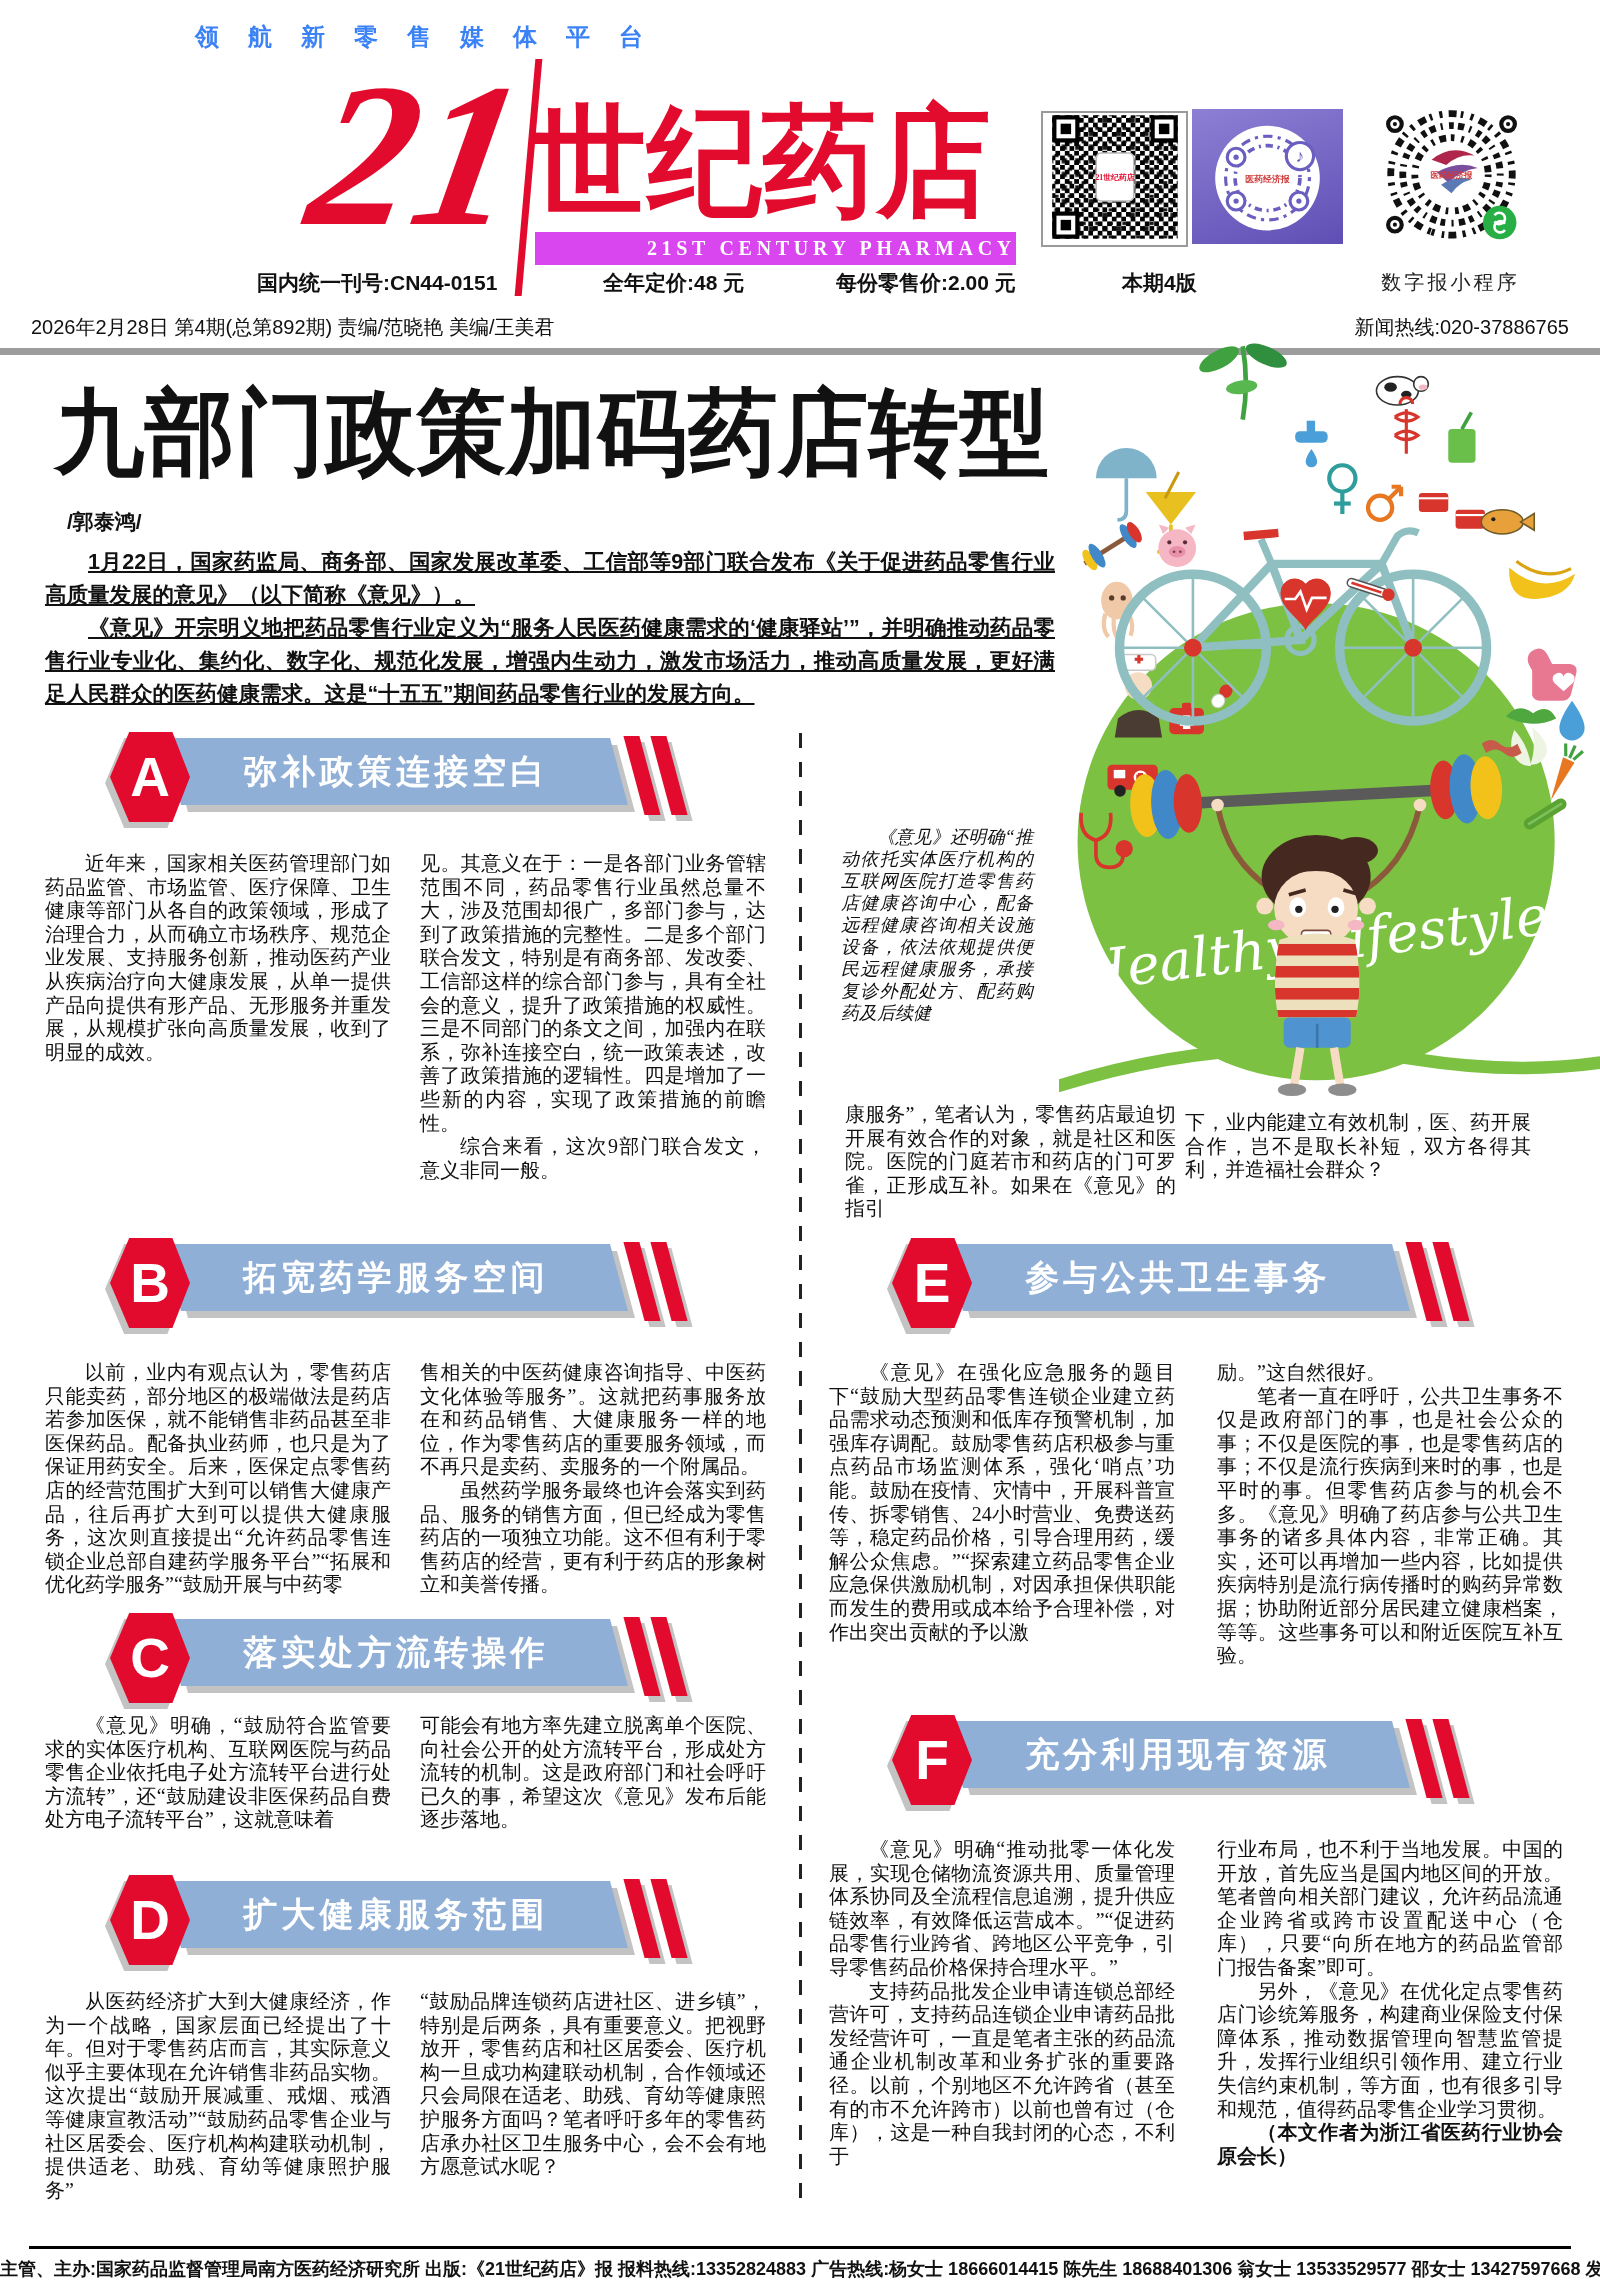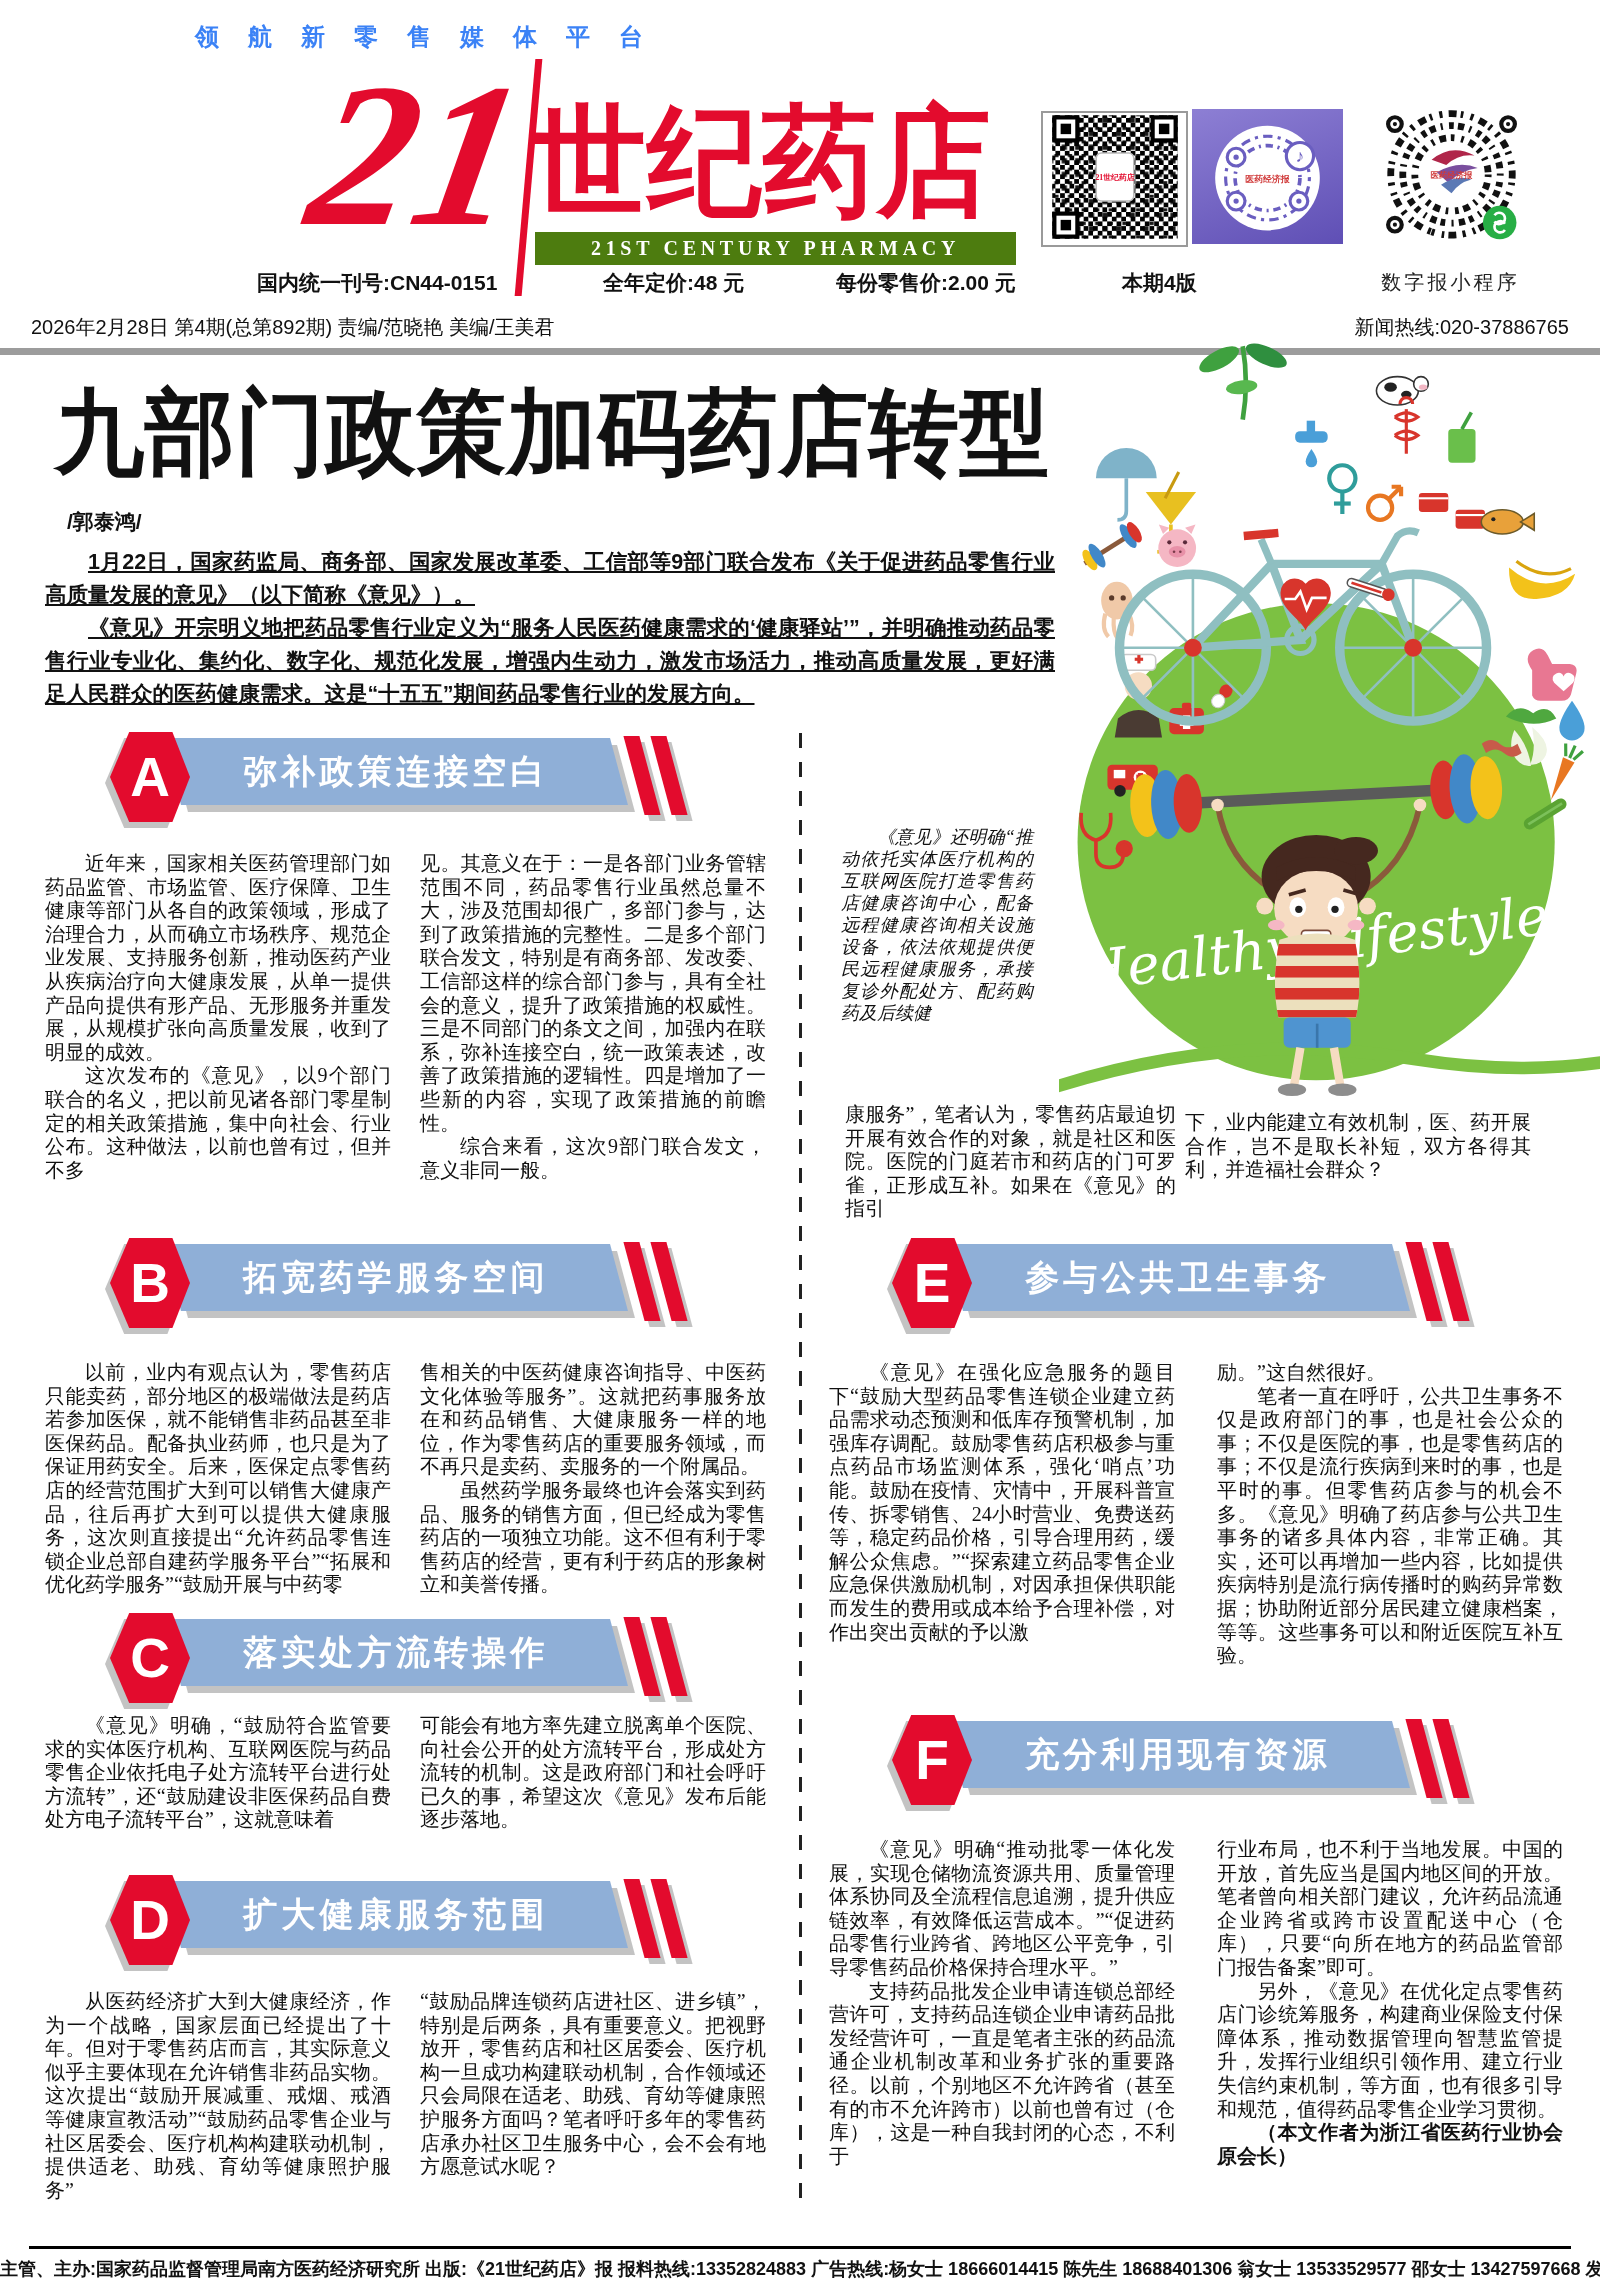--- a/index.html
+++ b/index.html
@@ -7,21 +7,21 @@
         font-family:"Liberation Serif",serif;color:#111;}
   .abs{position:absolute;}
   
   .slogan{left:195px;top:21px;font-family:"Liberation Sans",sans-serif;font-weight:700;
           font-size:24px;letter-spacing:29px;color:#3b82f6;white-space:nowrap;}
   .logo21{left:315px;top:52px;color:#e30b2d;font-style:italic;font-weight:900;
           font-size:205px;line-height:1;transform:skewX(-10deg);font-family:"Liberation Serif",serif;}
   .logo-stroke{left:525px;top:59px;width:6.8px;height:237px;background:#e30b2d;transform:skewX(-5deg);}
   .logocn{left:532px;top:97px;color:#e30b2d;font-weight:900;font-size:120px;line-height:1.1;
           letter-spacing:1px;white-space:nowrap;transform:scaleX(.95);transform-origin:left;}
-  .logobar{left:535px;top:232px;width:481px;height:33px;background:#4d7c0f;text-align:center;}
+  .logobar{left:535px;top:232px;width:481px;height:33px;background:#d946ef;text-align:right;}
   .logobar span{color:#fff;font-weight:700;font-size:20px;letter-spacing:4.7px;line-height:33px;}
   .inforow{font-family:"Liberation Sans",sans-serif;font-weight:700;font-size:21px;top:269px;white-space:nowrap;}
   .qrframe{border:2.1px solid #9a9a9a;background:#fff;}
   .qrcap{left:1356px;top:269px;width:189px;text-align:center;font-size:20px;letter-spacing:3.1px;
          font-family:"Liberation Serif",serif;color:#222;}
   .daterow{top:314px;font-family:"Liberation Sans",sans-serif;font-size:20px;font-weight:500;white-space:nowrap;}
   .graybar{left:0;top:348px;width:1600px;height:6.8px;background:#9c9c9c;}
   
   .headline{left:46px;top:382px;width:1012px;text-align:center;font-size:90px;font-weight:900;
             line-height:1.1;letter-spacing:0.5px;white-space:nowrap;transform:scaleY(1.04);transform-origin:top;}
@@ -497,21 +497,20 @@
         </div>
       </div>
     <div class="slgroup">
         <div class="sl" style="left:0;"></div>
         <div class="sl" style="left:27px;"></div>
       </div>
   </div>
 
   <div class="col" style="left:45px;top:852px;">
     <p>近年来，国家相关医药管理部门如药品监管、市场监管、医疗保障、卫生健康等部门从各自的政策领域，形成了治理合力，从而确立市场秩序、规范企业发展、支持服务创新，推动医药产业从疾病治疗向大健康发展，从单一提供产品向提供有形产品、无形服务并重发展，从规模扩张向高质量发展，收到了明显的成效。</p>
-      <p>这次发布的《意见》，以9个部门联合的名义，把以前见诸各部门零星制定的相关政策措施，集中向社会、行业公布。这种做法，以前也曾有过，但并不多</p>
   </div>
   <div class="col" style="left:420px;top:852px;">
     <p class="cont">见。其意义在于：一是各部门业务管辖范围不同，药品零售行业虽然总量不大，涉及范围却很广，多部门参与，达到了政策措施的完整性。二是多个部门联合发文，特别是有商务部、发改委、工信部这样的综合部门参与，具有全社会的意义，提升了政策措施的权威性。三是不同部门的条文之间，加强内在联系，弥补连接空白，统一政策表述，改善了政策措施的逻辑性。四是增加了一些新的内容，实现了政策措施的前瞻性。</p>
       <p>综合来看，这次9部门联合发文，意义非同一般。</p>
   </div>
 
   <div class="col" style="left:45px;top:1361px;">
     <p>以前，业内有观点认为，零售药店只能卖药，部分地区的极端做法是药店若参加医保，就不能销售非药品甚至非医保药品。配备执业药师，也只是为了保证用药安全。后来，医保定点零售药店的经营范围扩大到可以销售大健康产品，往后再扩大到可以提供大健康服务，这次则直接提出“允许药品零售连锁企业总部自建药学服务平台”“拓展和优化药学服务”“鼓励开展与中药零</p>
   </div>
   <div class="col" style="left:420px;top:1361px;">

